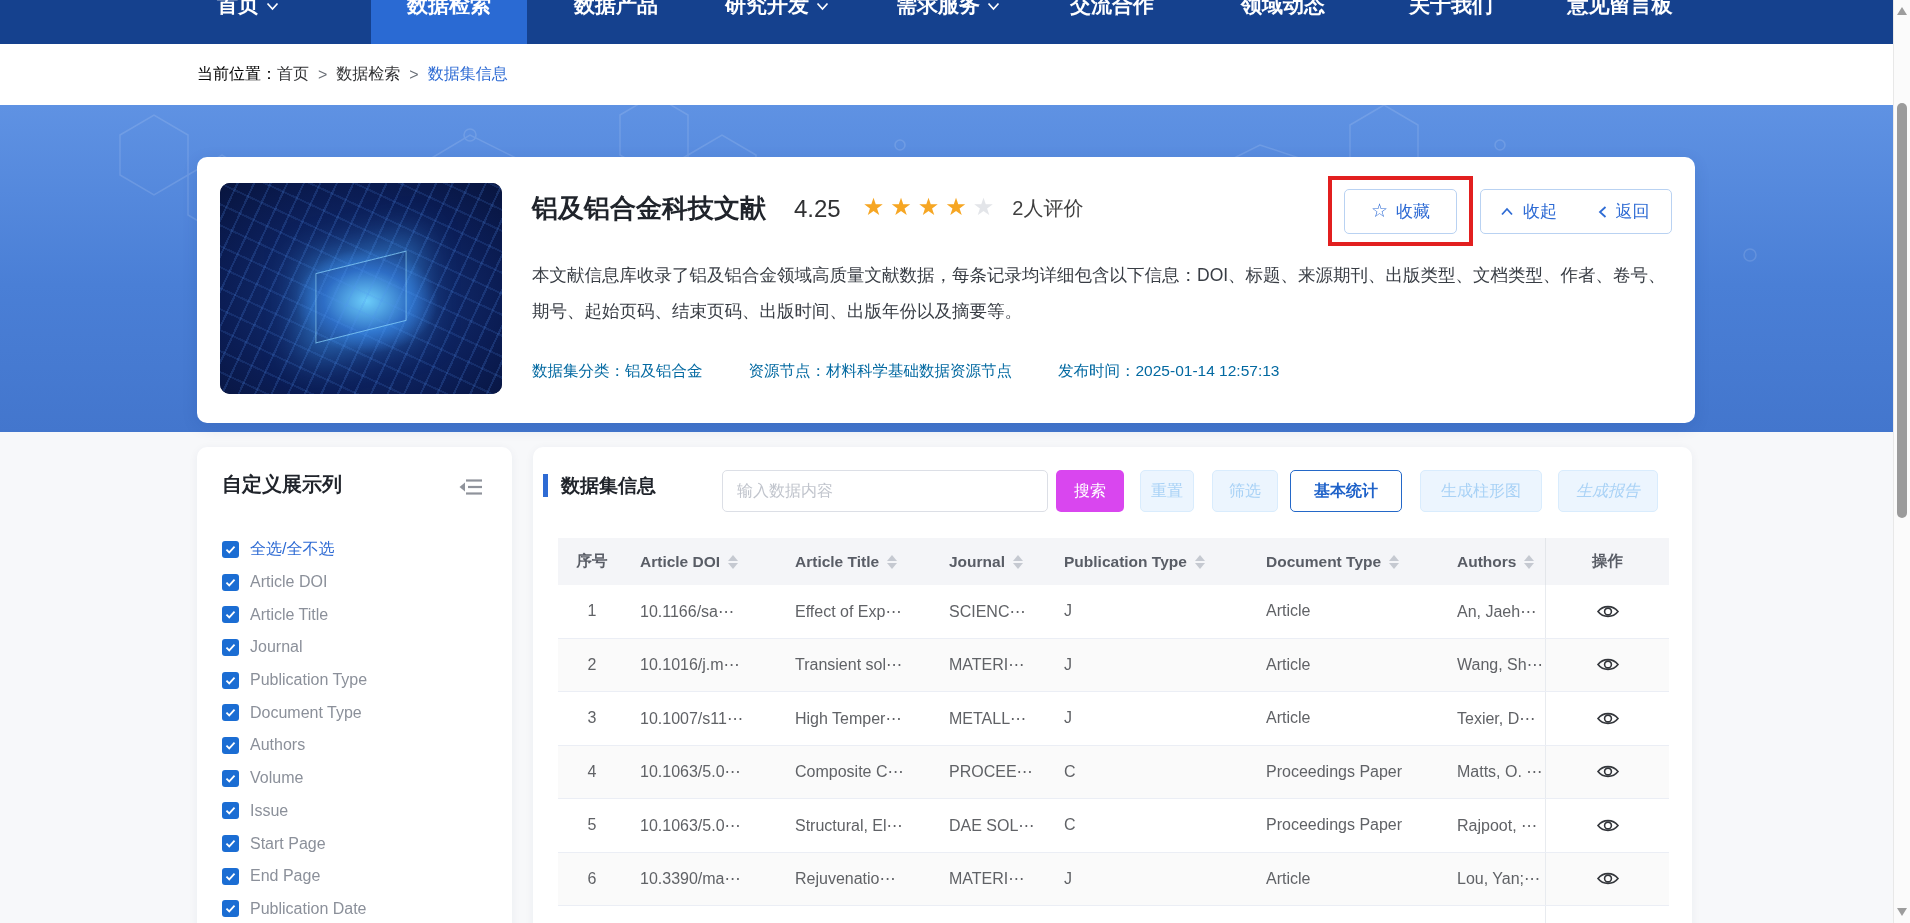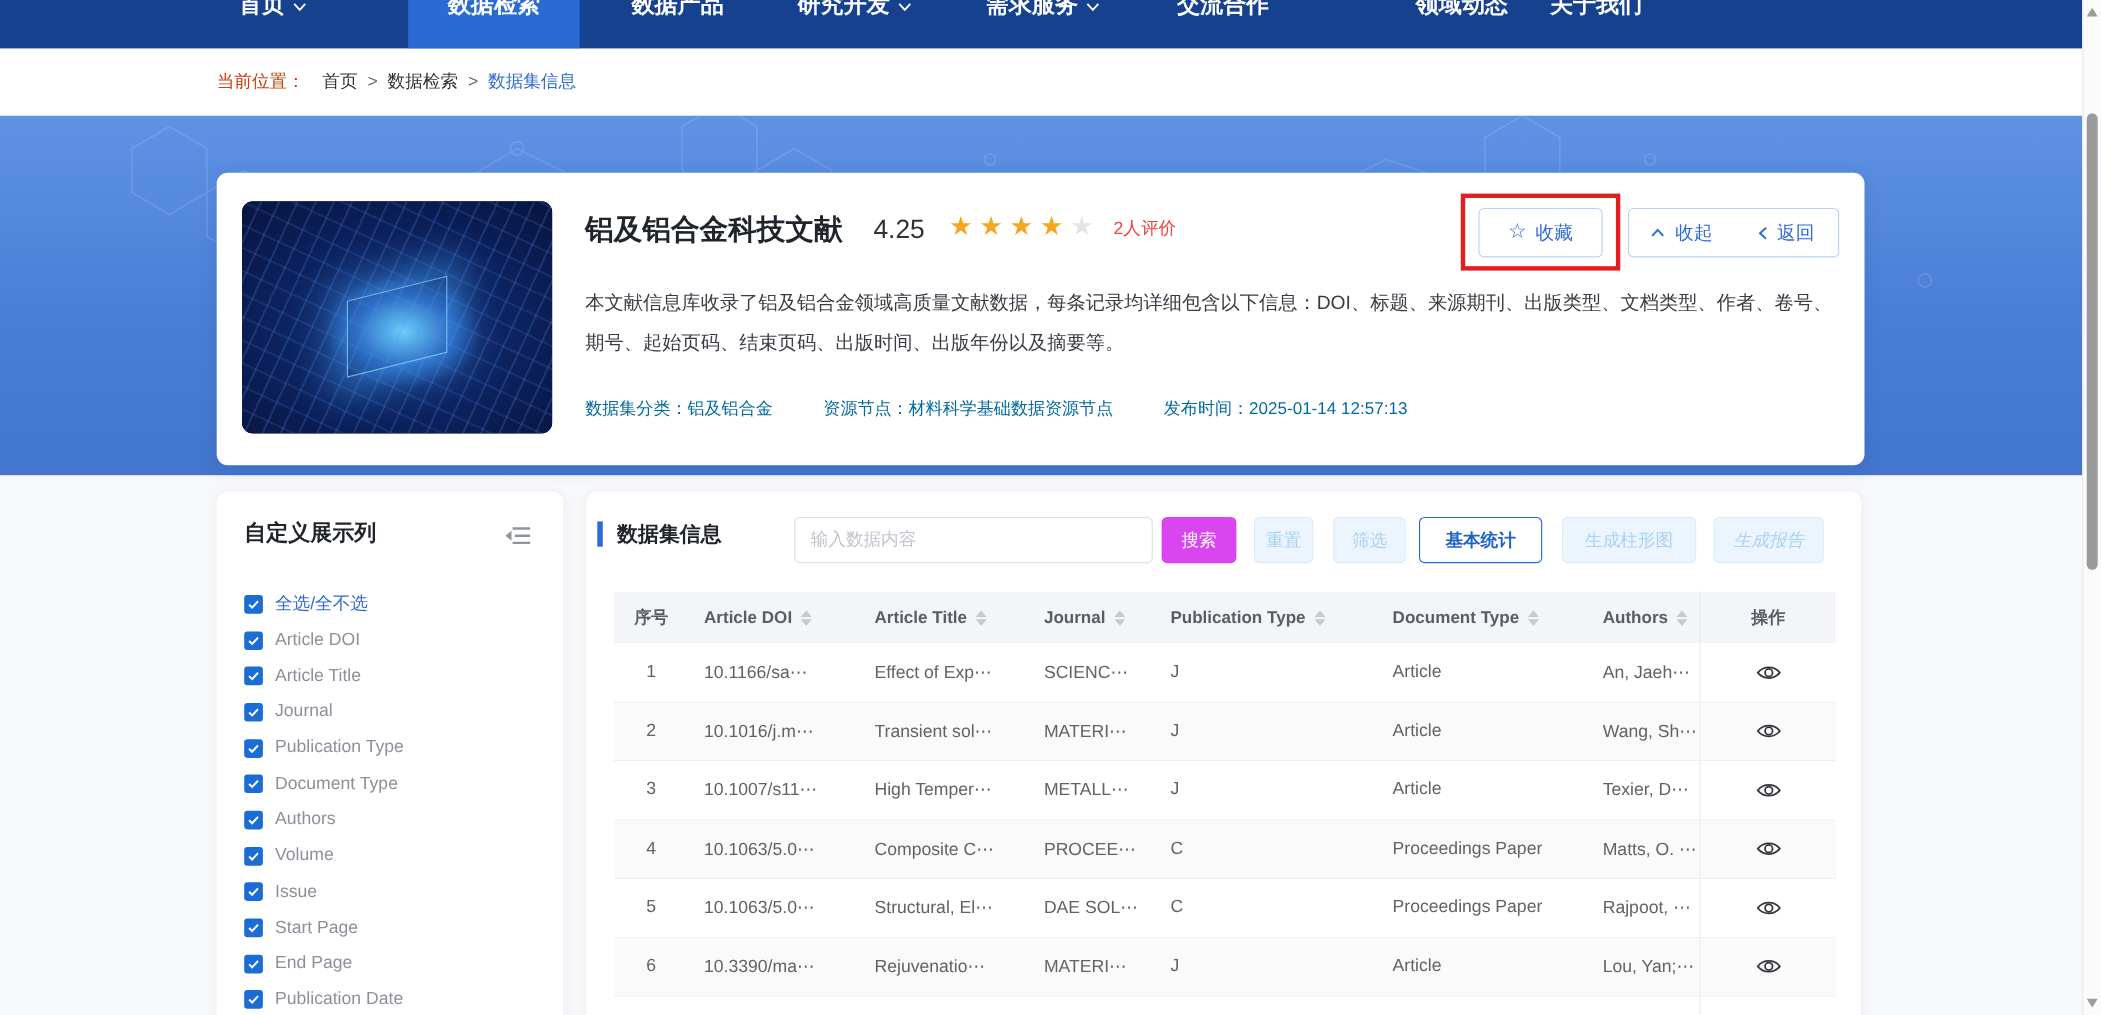--- a/index.html
+++ b/index.html
@@ -12,28 +12,28 @@
             transform:translateX(-50%);cursor:pointer;color:#fff;font-size:21px;font-weight:bold;white-space:nowrap;}
   .nav-item.active{background:#2a6ad3;}
   .nav-item .nav-label{margin-top:-9px;line-height:28px;}
   .nav-item .chev{margin-top:2px;margin-left:7px;}
   .nav-item:nth-child(1){left:248px;}
   .nav-item:nth-child(2){left:449px;}
   .nav-item:nth-child(3){left:616px;}
   .nav-item:nth-child(4){left:777px;}
   .nav-item:nth-child(5){left:948px;}
   .nav-item:nth-child(6){left:1112px;}
-  .nav-item:nth-child(7){left:1329px;}
+  .nav-item:nth-child(7){left:1283px;}
   .nav-item:nth-child(8){left:1451px;}
   .nav-item:nth-child(9){left:1620px;}
 
   
   .breadcrumb-bar{position:absolute;left:0;top:44px;width:1893px;height:61px;background:#fff;
                   display:flex;align-items:center;padding-left:197px;box-sizing:border-box;font-size:16px;z-index:5;}
-  .crumb-label{color:#c2410c;margin-right:16px;}
+  .crumb-label{color:#000000;margin-right:0;}
   .crumb{color:#303133;cursor:pointer;}
   .crumb.current{color:#2e6bd4;}
   .crumb-sep{margin:0 9px;color:#6a6f77;}
 
   
   .hero{position:absolute;left:0;top:105px;width:1893px;height:327px;
         background:linear-gradient(180deg,#5f92e3 0%,#4a7fd6 55%,#4376cd 100%);overflow:hidden;z-index:1;}
   .hero svg{position:absolute;left:0;top:0;}
 
   
@@ -50,21 +50,21 @@
       transform:translate(-50%,-50%) rotate(-14deg) skewX(-14deg);
       background:rgba(70,170,255,.25);border:1px solid rgba(140,215,255,.75);
       box-shadow:0 0 34px 14px rgba(70,170,255,.5);}
   .title-row{position:absolute;left:335px;top:34px;display:flex;align-items:center;}
   .ds-title{font-size:26px;font-weight:bold;color:#20242b;}
   .ds-rating{font-size:24px;color:#303133;margin-left:28px;}
   .stars{margin-left:22px;font-size:24px;letter-spacing:6px;line-height:1;margin-top:-3px;}
   .star{cursor:pointer;}
   .star.filled{color:#f6a623;}
   .star.empty{color:#e3e5e9;}
-  .rating-count{margin-left:12px;font-size:16px;color:#ef4444;cursor:pointer;}
+  .rating-count{margin-left:12px;font-size:20px;color:#404040;cursor:pointer;}
   .fav-annotation{position:absolute;left:1131px;top:19px;width:145px;height:70px;border:4px solid #e21f1f;box-sizing:border-box;z-index:4;}
   .btn-fav{position:absolute;left:1147px;top:32px;width:113px;height:45px;background:#fff;border:1px solid #b9d2f2;
            border-radius:5px;display:flex;align-items:center;justify-content:center;color:#2e6bd4;font-size:17px;cursor:pointer;box-sizing:border-box;}
   .btn-fav .fav-star{font-size:19px;margin-right:8px;margin-top:-2px;}
   .btn-pair{position:absolute;left:1283px;top:32px;width:192px;height:45px;border:1px solid #b9d2f2;border-radius:5px;
             display:flex;background:#fff;box-sizing:border-box;}
   .btn-half{flex:1;display:flex;align-items:center;justify-content:center;color:#2e6bd4;font-size:17px;cursor:pointer;}
   .btn-half svg{margin-right:9px;}
   .desc{position:absolute;left:335px;top:100px;width:1150px;font-size:17.5px;line-height:36px;color:#383d44;}
   .meta-row{position:absolute;left:335px;top:204px;display:flex;font-size:15.5px;color:#0369a1;}
@@ -154,20 +154,23 @@
         </svg>
       </div>
       <div class="nav-item">
         <span class="nav-label">交流合作</span>
       </div>
       <div class="nav-item">
         <span class="nav-label">领域动态</span>
       </div>
       <div class="nav-item">
         <span class="nav-label">关于我们</span>
+      </div>
+      <div class="nav-item">
+        <span class="nav-label">意见留言板</span>
       </div>
     </div>
 
   <div class="breadcrumb-bar">
     <span class="crumb-label">当前位置：</span>
     <span id="crumbs" style="display:flex;align-items:center;">
         <span class="crumb">首页</span>
         <span class="crumb-sep">&gt;</span>
         <span class="crumb">数据检索</span>
         <span class="crumb-sep">&gt;</span>

